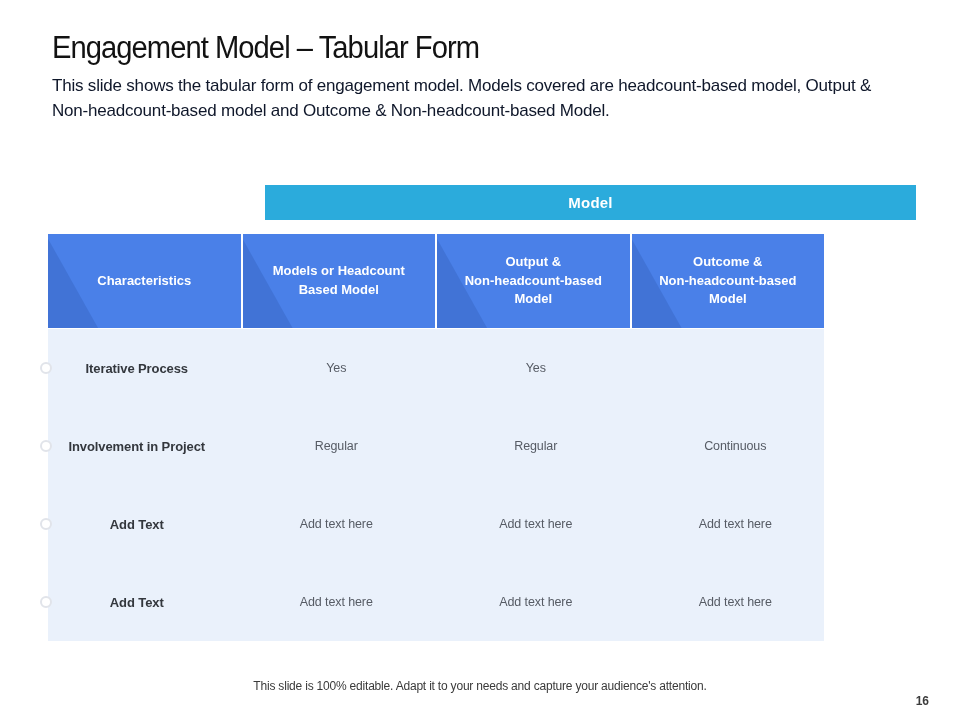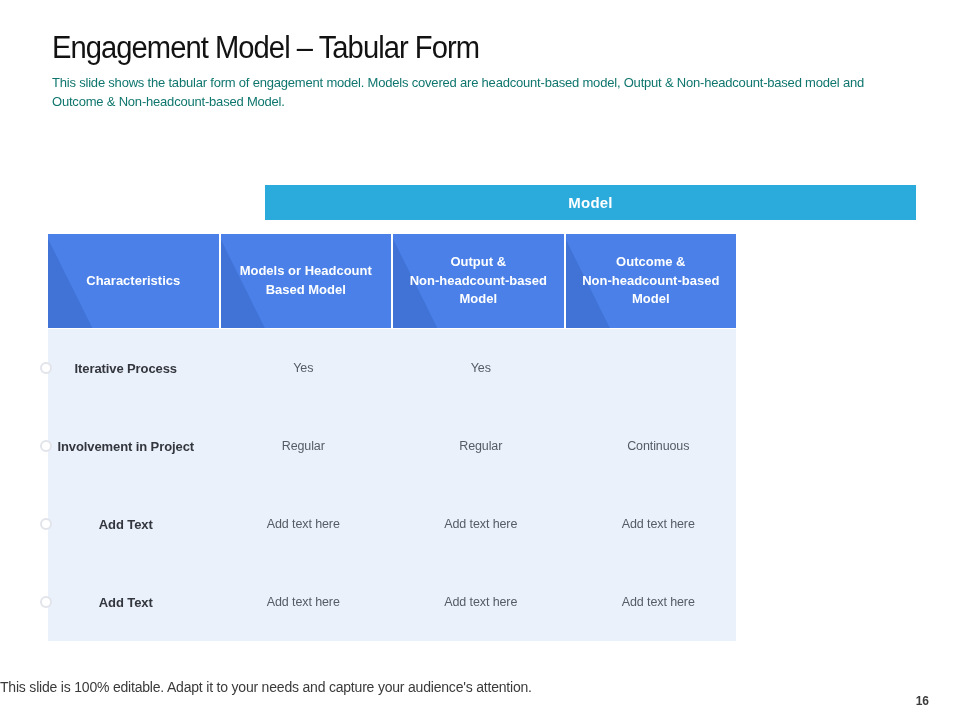--- a/index.html
+++ b/index.html
@@ -14,25 +14,25 @@
   
   .title{
     position:absolute;left:52px;top:30px;
     font-size:31px;font-weight:500;color:#121212;
     letter-spacing:-1px;
     transform:scaleX(0.94);transform-origin:left center;
     white-space:nowrap;
   }
   .subtitle{
     position:absolute;left:52px;top:74px;width:852px;
-    font-size:13px;line-height:1.45;color:#0f766e;
+    font-size:17px;line-height:1.45;color:#0f172a;
     letter-spacing:-0.2px;
   }
   
-  .table-wrap{position:absolute;left:48px;top:185px;width:688px;}
+  .table-wrap{position:absolute;left:48px;top:185px;width:776px;}
   .model-bar{
     position:relative;margin-left:217px;width:651px;height:35px;
     background:var(--c-group-bg,#2BABDC);
     display:flex;align-items:center;justify-content:center;
     color:#fff;font-weight:bold;font-size:15px;letter-spacing:0.2px;
   }
   .header-row{
     margin-top:14px;
     display:grid;grid-template-columns:repeat(4,1fr);
     column-gap:2px;
@@ -67,21 +67,21 @@
   .cell.char{font-weight:bold;color:#33373d;font-size:13px;}
   .bullet{
     position:absolute;left:-8px;top:50%;transform:translateY(-50%);
     width:12px;height:12px;border-radius:50%;
     background:#ffffff;border:2px solid #e1e4ea;
     box-sizing:border-box;
   }
   
   .footer-note{
     position:absolute;left:0;right:0;top:679px;
-    text-align:left;font-size:14px;color:#3a3a3a;letter-spacing:-0.2px;
+    text-align:center;font-size:12px;color:#3a3a3a;letter-spacing:-0.2px;
   }
   .page-number{
     position:absolute;right:31px;top:694px;
     font-size:12px;font-weight:bold;color:#3c3c3c;
   }
 </style>
 </head>
 <body>
 
 <div class="slide" style="--c-group-bg: #2BABDC; --c-col-bg: #4A80E8; --c-body-bg: #EAF1FB;">

